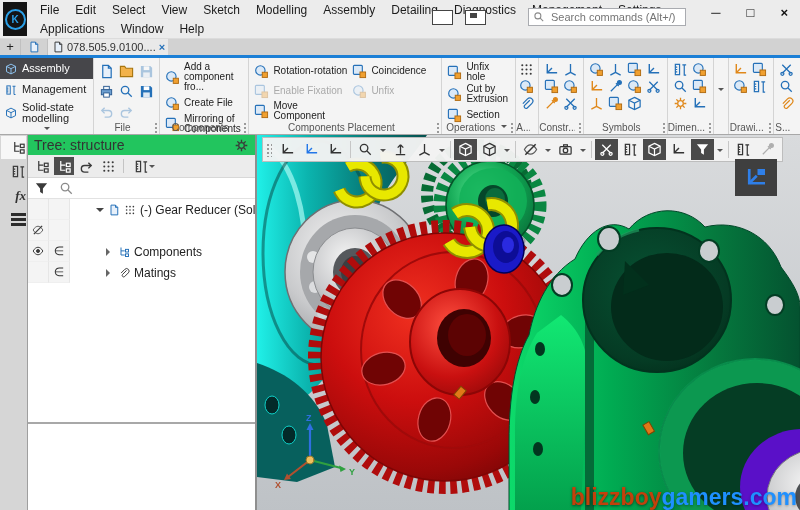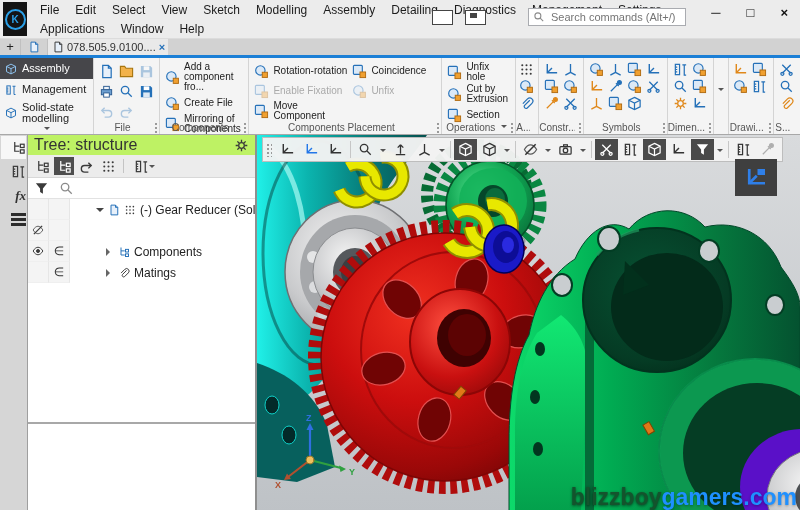--- a/index.html
+++ b/index.html
@@ -64,21 +64,21 @@
   
   .main{display:flex;height:376px}
   .leftstrip{width:28px;background:#d6d6d6;border-right:1px solid #9f9f9f;display:flex;flex-direction:column;
         align-items:center;padding-top:1px;gap:1px;box-sizing:border-box}
   .lsbtn{width:25px;height:23px;display:flex;align-items:center;justify-content:flex-end;color:#333}
   .lsbtn.active{background:#f7f7f7}
   .fx{font-style:italic;font-weight:bold;font-size:13px;font-family:"Liberation Serif",serif}
   .burger{display:flex;flex-direction:column;gap:2px}
   .burger span{width:15px;height:3px;background:#2c2c2c}
   .treepanel{width:229px;background:#fff;border-right:2px solid #8f8f8f;display:flex;flex-direction:column;box-sizing:border-box}
-  .tp-header{height:20px;background:#bef264;display:flex;align-items:center;padding:0 6px;font-size:16px;color:#333}
+  .tp-header{height:20px;background:#22c55e;display:flex;align-items:center;padding:0 6px;font-size:14px;color:#333}
   .tp-header .i{margin-left:auto}
   .tp-toolbar{height:22px;background:#ececec;display:flex;align-items:center;gap:2px;padding:0 4px;border-bottom:1px solid #d8d8d8}
   .tbtn{width:20px;height:18px;display:flex;align-items:center;justify-content:center;color:#3a3a3a}
   .tbtn.pressed{background:#4d4d4d;color:#fff}
   .tsep{width:1px;height:14px;background:#c4c4c4;margin:0 3px}
   .tp-filter{height:20px;display:flex;align-items:center;gap:10px;padding:0 6px;border-bottom:1px solid #e2e2e2;background:#fff}
   .titem{height:21px;display:flex;align-items:stretch;font-size:12px}
   .tgut{width:20px;border-right:1px solid #e6e6e6;border-bottom:1px solid #efefef;background:#f4f4f4;
         display:flex;align-items:center;justify-content:center;color:#333;font-size:12px}
   .tcontent{flex:1;display:flex;align-items:center;gap:4px;white-space:nowrap;overflow:hidden}
@@ -97,21 +97,21 @@
   .vtb{width:23px;height:21px;display:flex;align-items:center;justify-content:center;color:#333}
   .vtb.activeblue{color:#2277e8}
   .vtb.pressed{background:#4a4a4a;color:#fff}
   .vdd{width:10px;height:21px;display:flex;align-items:center;justify-content:center}
   .vsep{width:1px;height:17px;background:#c6c6c6;margin:0 2px}
   .vhandle{width:6px;height:14px;margin-right:3px;
         background:radial-gradient(circle,#9a9a9a 1px,transparent 1.1px);background-size:4px 4px}
   .orientbtn{position:absolute;top:24px;left:478px;width:42px;height:37px;background:#3f3f3f;
         display:flex;align-items:center;justify-content:center;color:#2f7fe8}
   .watermark{position:absolute;right:3px;bottom:0;font-size:23px;font-weight:bold;white-space:nowrap}
-  .wm-white{color:#14532d;text-shadow:0 1px 3px rgba(0,0,0,.55)}
+  .wm-white{color:#c2410c;text-shadow:0 1px 3px rgba(0,0,0,.55)}
   .wm-blue{color:#1e90ff;text-shadow:0 1px 3px rgba(0,0,0,.35)}
 </style>
 </head>
 <body>
 
 <svg width="0" height="0" style="position:absolute">
 <defs>
   <symbol id="s-page" viewBox="0 0 16 16">
         <path d="M4 1.5h6l3 3v10H4z" fill="#e7f0fa" stroke="currentColor" stroke-width="1.3"></path>
         <path d="M10 1.5v3h3" fill="none" stroke="currentColor" stroke-width="1.3"></path>

